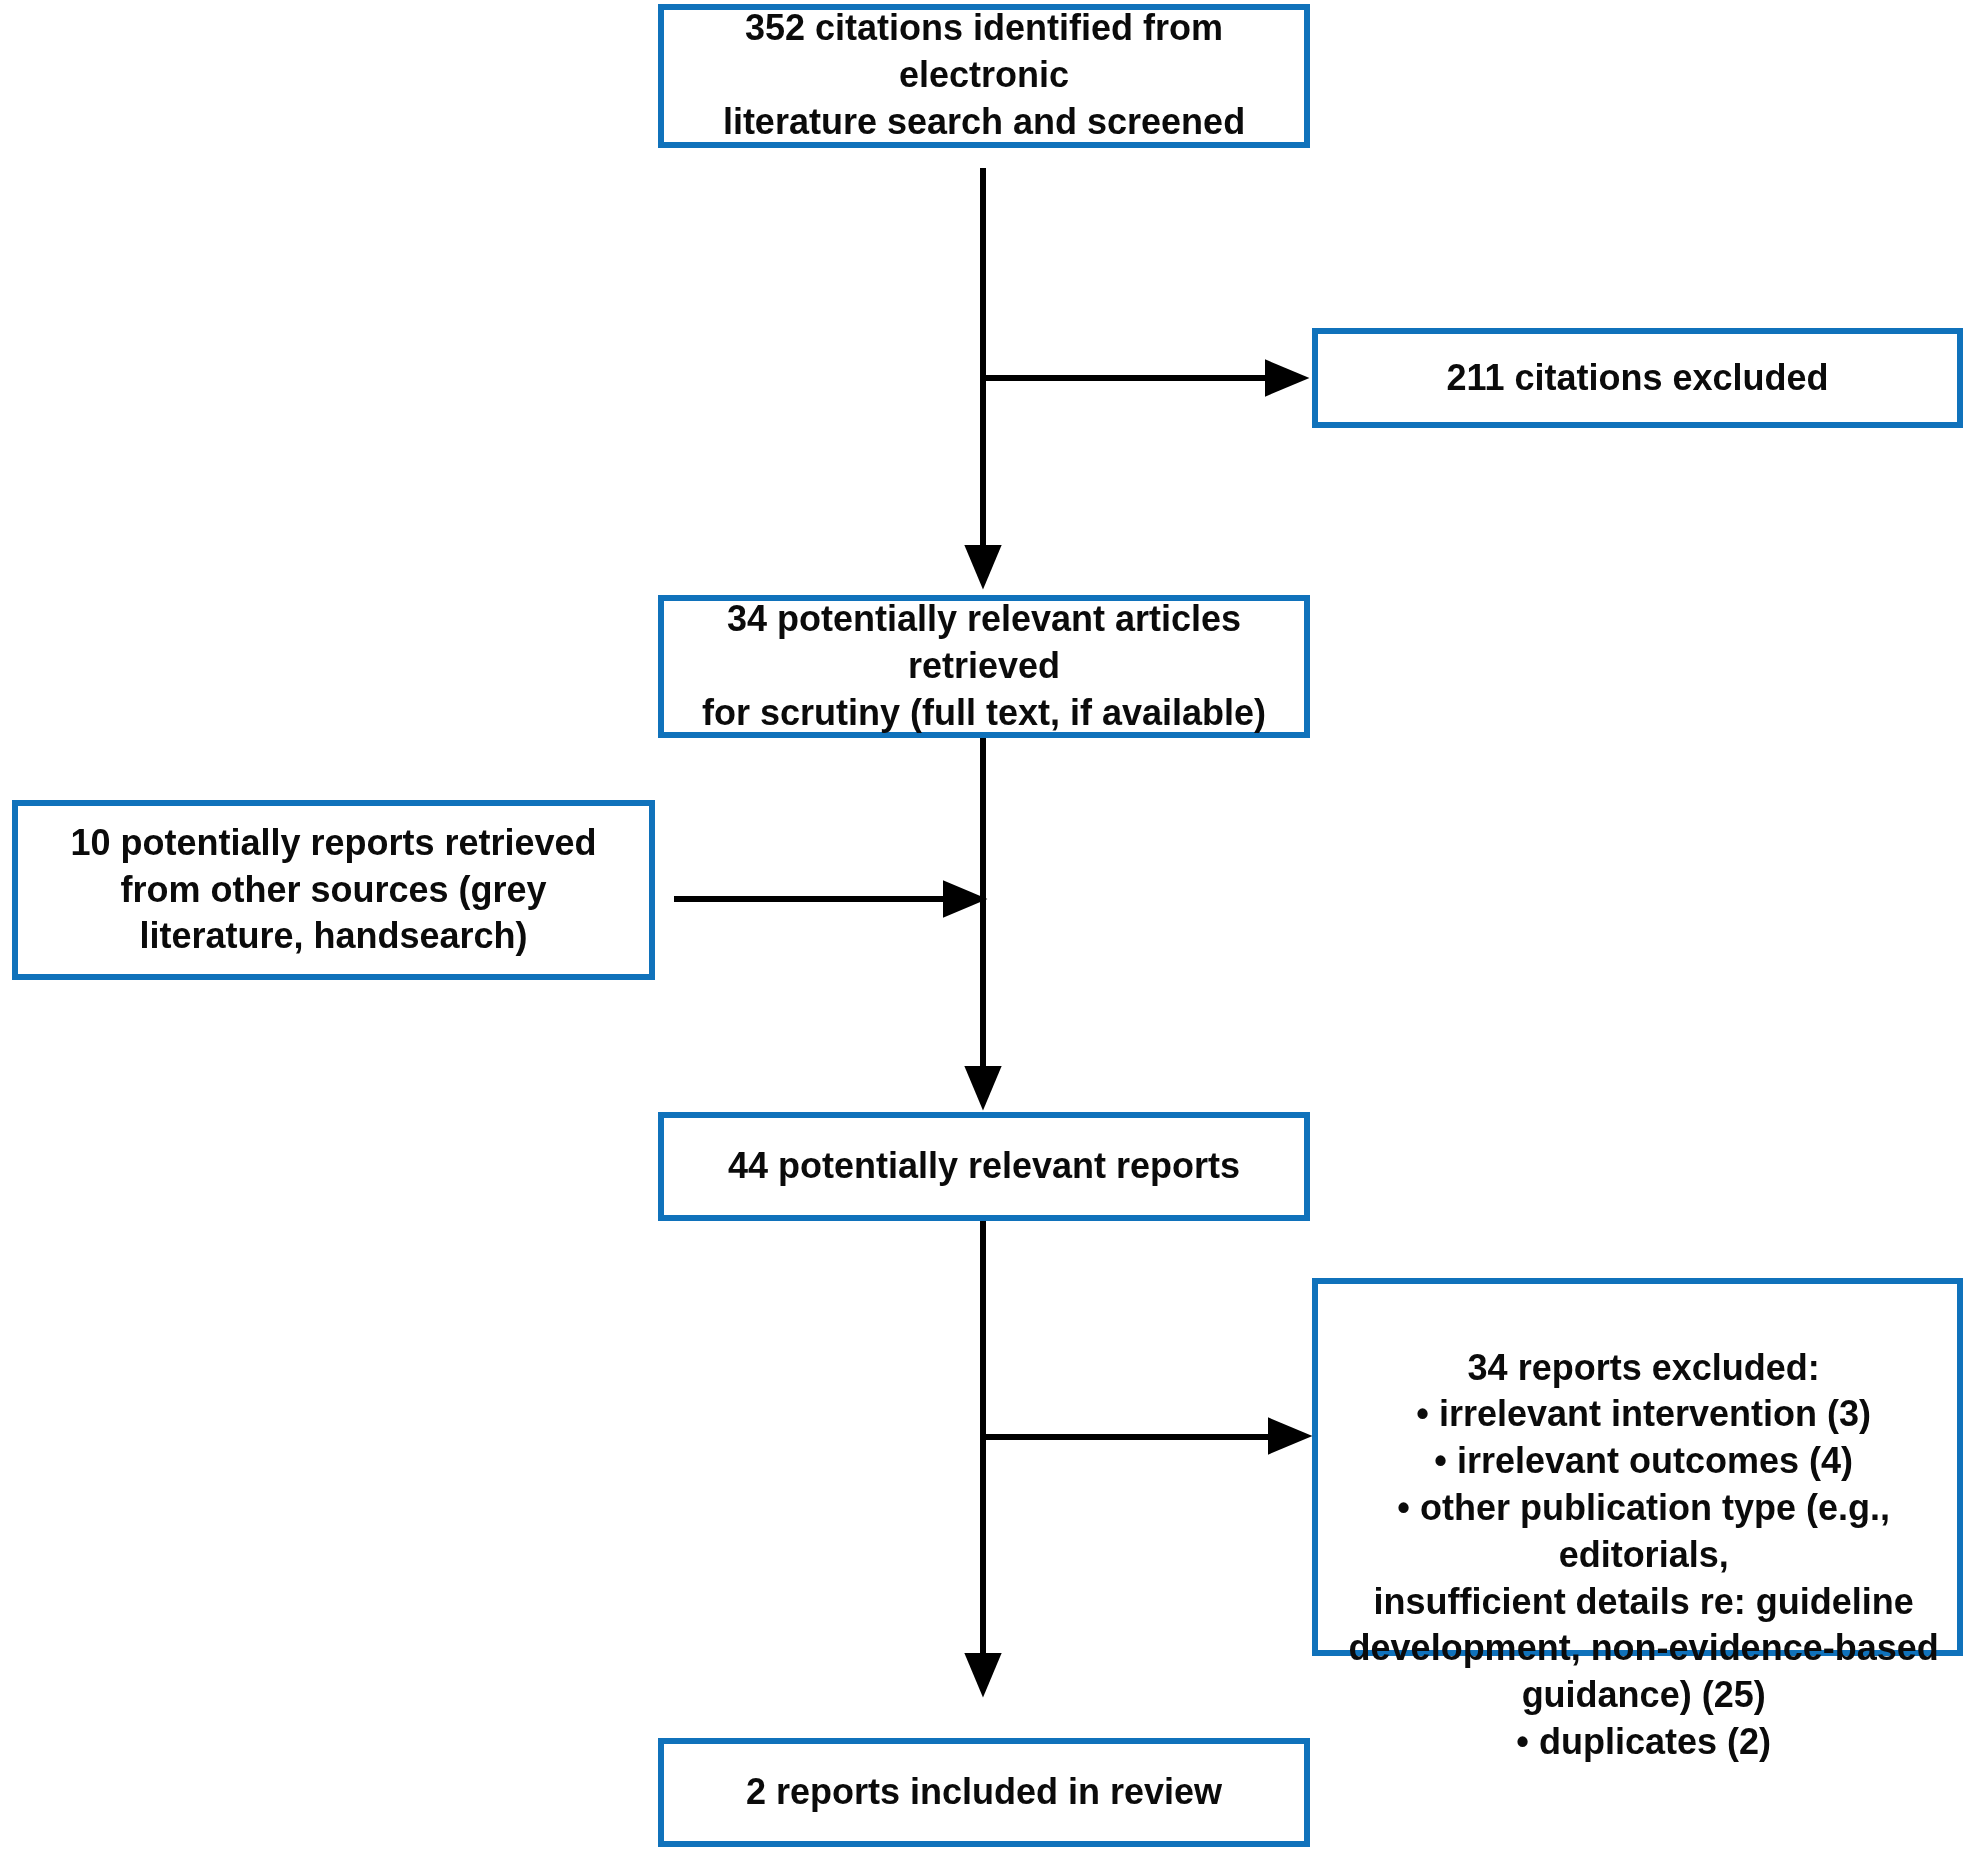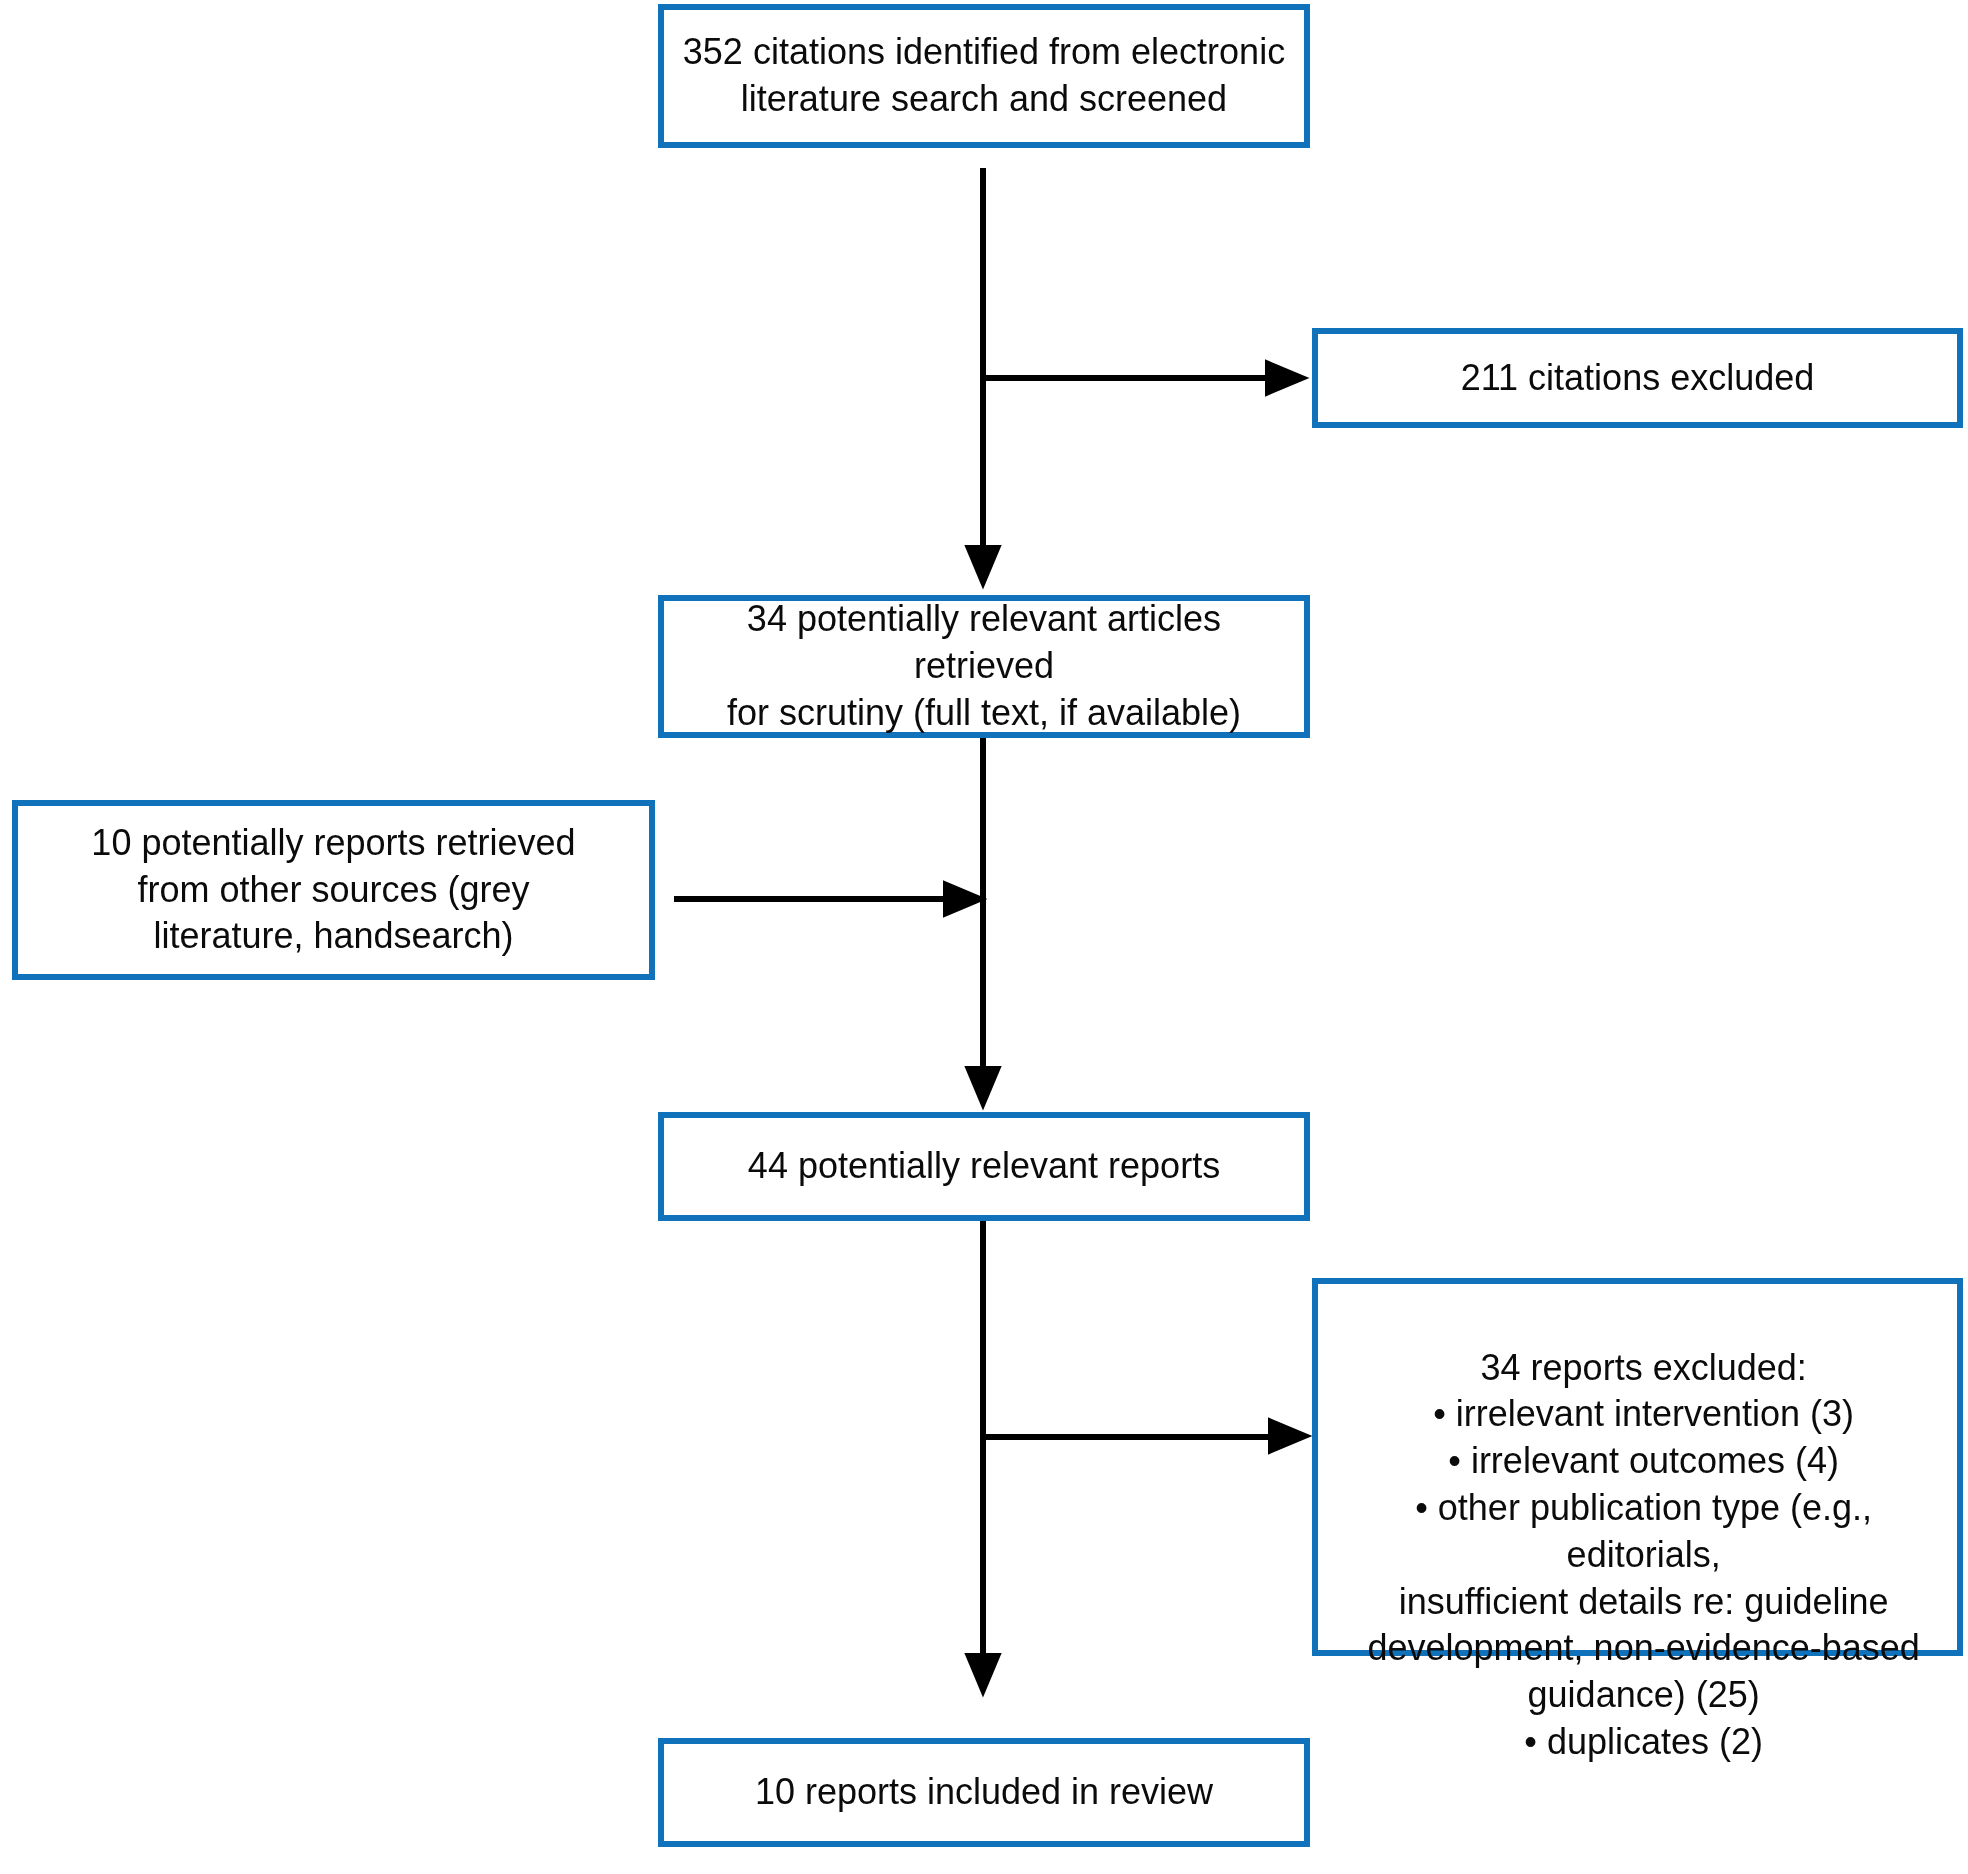--- a/index.html
+++ b/index.html
@@ -24,20 +24,21 @@
     align-items: center;
     justify-content: center;
   }
   .node-text {
     font-size: 36px;
     line-height: 1.30;
     color: #0b0b0b;
     text-align: center;
     white-space: pre-line;
     padding: 0 12.5px;
+    font-weight: bold;
   }
   .node.left-align {
     justify-content: flex-start;
     align-items: flex-start;
   }
   .node.left-align .node-text {
     text-align: center;
     padding: 19.6px 10.7px 0 23px;
     margin-top: 41px;
   }
@@ -117,17 +118,17 @@
 • irrelevant intervention (3)
 • irrelevant outcomes (4)
 • other publication type (e.g., editorials,
   insufficient details re: guideline
   development, non-evidence-based
   guidance) (25)
 • duplicates (2)</span>
   </div>
 
   <div class="node" style="left:658px; top:1738px; width:652px; height:109px;">
-    <span class="node-text">10 reports included in review</span>
+    <span class="node-text">2 reports included in review</span>
   </div>
 
 </div>
 
 
 </body></html>

